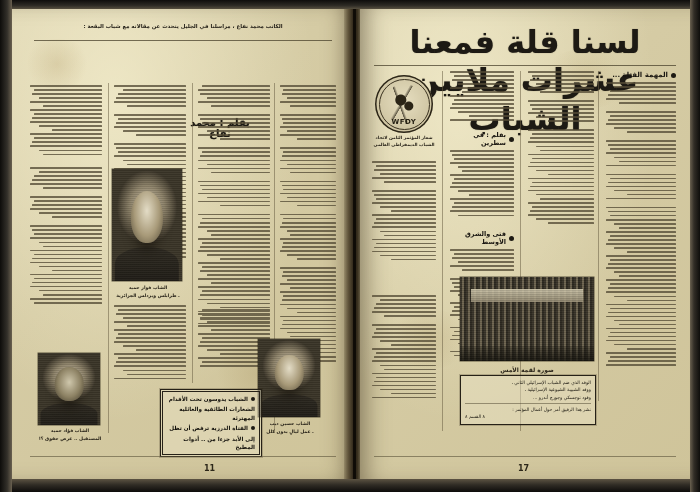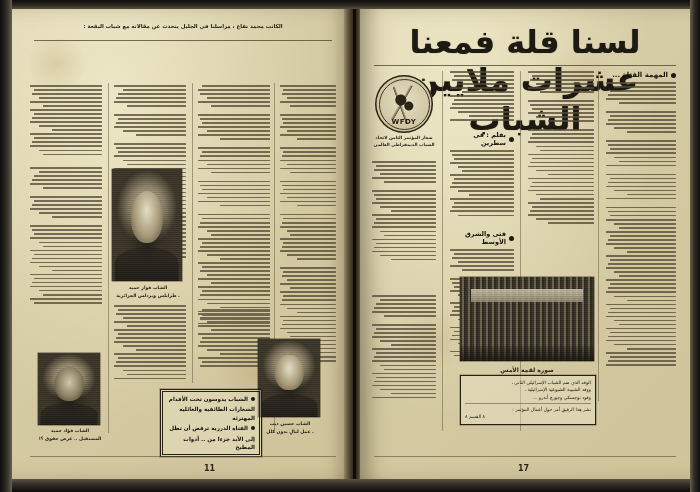--- a/index.html
+++ b/index.html
@@ -209,20 +209,21 @@
 
     <div class="page" id="page-left">
 
       <div class="stain" style="left:10px;top:30px;width:70px;height:50px;background:radial-gradient(circle,rgba(150,120,60,.18),rgba(0,0,0,0) 70%);"></div>
       <div class="stain" style="left:200px;top:330px;width:90px;height:70px;background:radial-gradient(circle,rgba(140,110,55,.16),rgba(0,0,0,0) 70%);"></div>
 
       <div class="ar kicker" style="position:absolute;left:18px;top:14px;width:306px;">الكاتب محمد نفاع ، مراسلنا في الجليل يتحدث عن مقالاته مع شباب البقعة :</div>
       <div class="rule" style="position:absolute;left:22px;top:31px;width:298px;"></div>
 
 
+      <div class="ar headline" style="position:absolute;left:168px;top:108px;width:80px;font-size:10px;text-align:center;">بقلم : محمد نفاع</div>
 
       <div class="colrule" style="left:96px;top:74px;height:350px;"></div>
       <div class="colrule" style="left:180px;top:74px;height:300px;"></div>
       <div class="colrule" style="left:262px;top:74px;height:350px;"></div>
 
       <div class="col" style="left:268px;top:76px;width:56px;height:348px;">
         <div class="ln s1"></div>
           <div class="ln s2"></div>
           <div class="ln s4"></div>
           <div class="ln s3"></div>

